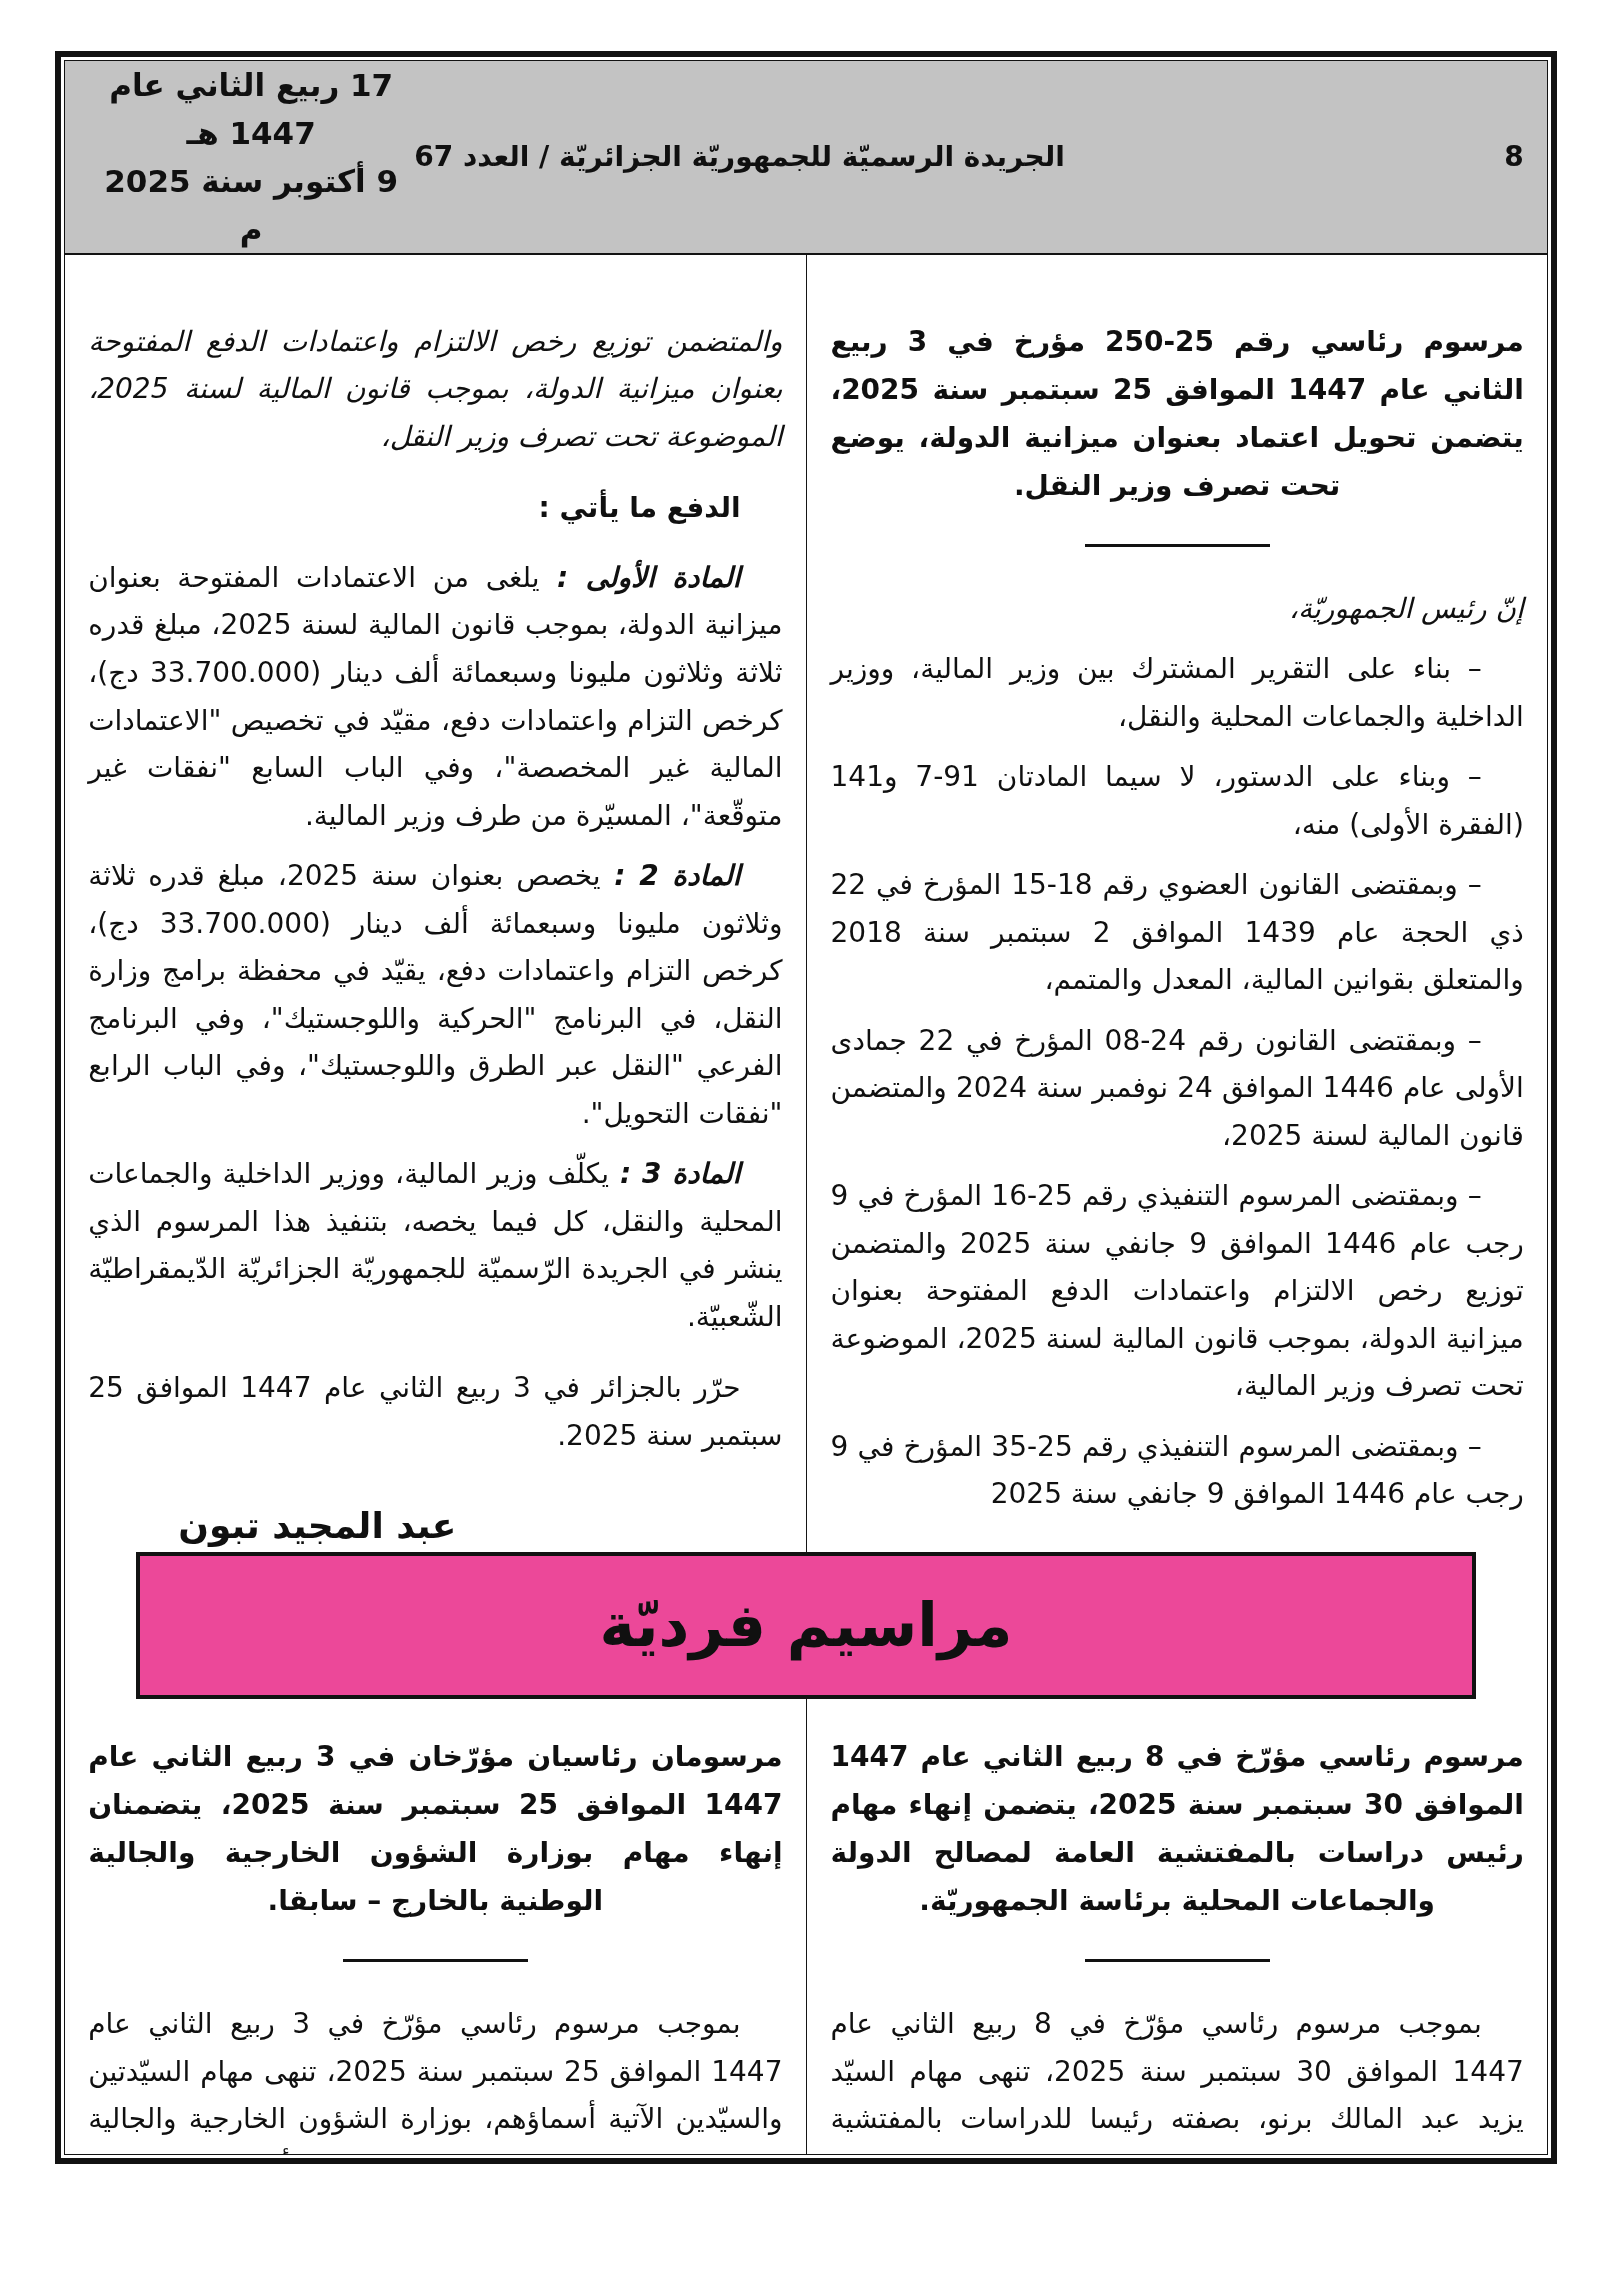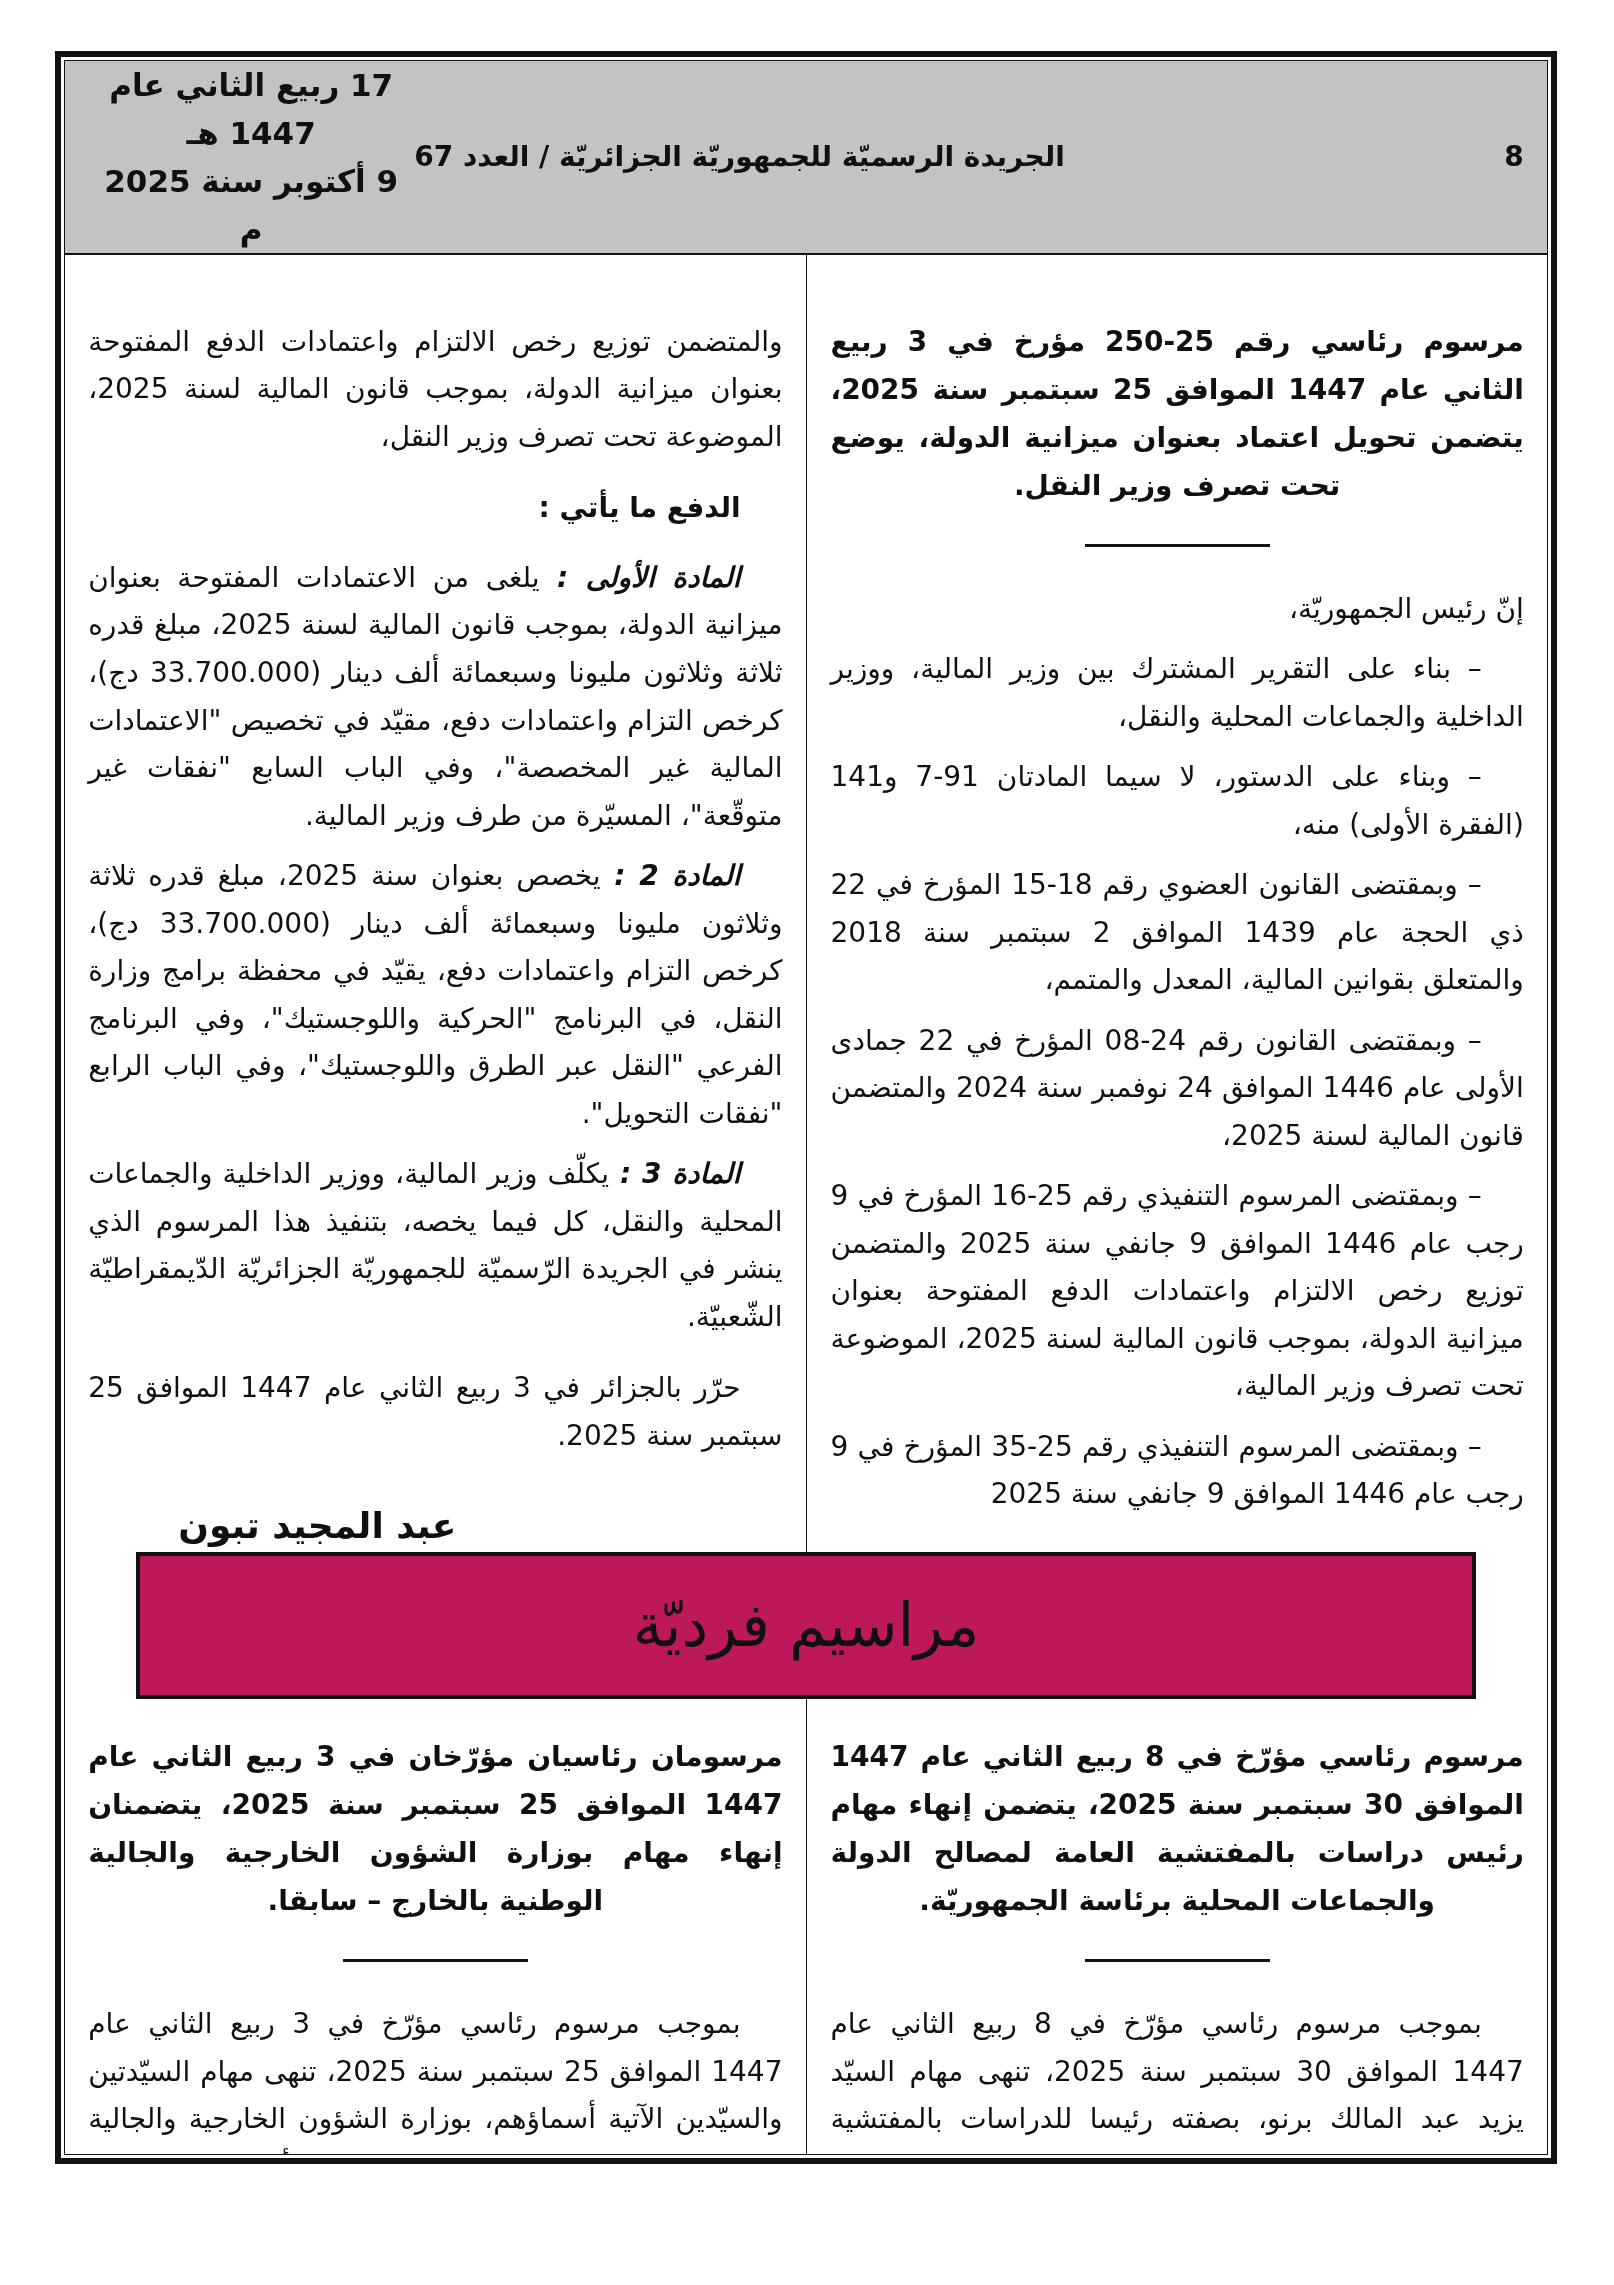--- a/index.html
+++ b/index.html
@@ -42,21 +42,21 @@
   .col {
     width:50%; box-sizing:border-box;
     padding:63px 23.5px 0 23.5px;
     font-size:28px; line-height:1.7;
     text-align:justify;
     overflow:hidden;
   }
   .cols-bottom .col { padding-top:34px; }
   .col.first { border-left:1.8px solid #151515; } 
   p { margin:0 0 12.7px 0; text-indent:42px; }
-  p.noindent { text-indent:0; }
+  p.noindent { text-indent:0;font-style:italic; }
   .decree-heading {
     font-weight:bold;
     text-indent:0;
     text-align:justify;
     text-align-last:center;
     margin-bottom:5.4px;
     line-height:1.72;
   }
   .rule {
     width:185px; height:3.6px; background:#121212;
@@ -74,25 +74,25 @@
     font-size:36px;
     margin-top:36px;
   }
   
   .sig-wrap { width:66%; margin-right:auto; }
   .sig-wrap .signature { width:100%; margin:36px 0 0 0; }
   
   .banner {
     flex:0 0 147px;
     margin:0 71px;
-    background:#be185d;
+    background:#ec4899;
     border:4.5px solid #121212;
     box-sizing:border-box;
     display:flex; align-items:center; justify-content:center;
-    font-weight:normal; font-size:60px;
+    font-weight:bold; font-size:60px;
     letter-spacing:0;
   }
 </style>
 </head>
 <body>
 
 <div class="page">
   <div class="frame">
     <div class="frame-inner">
 

